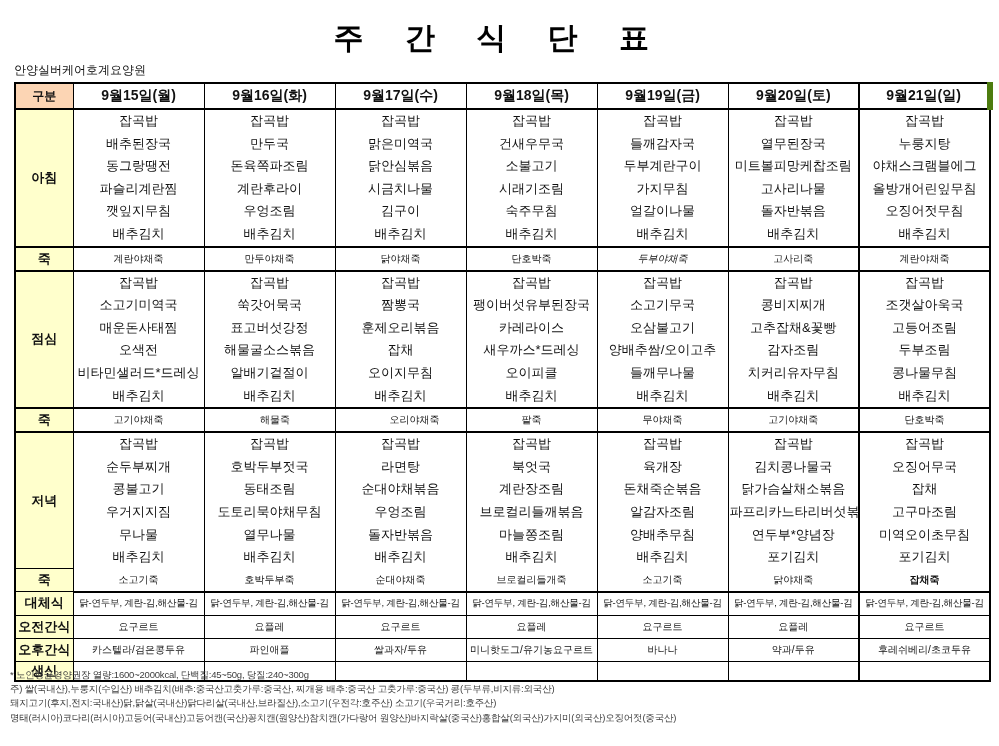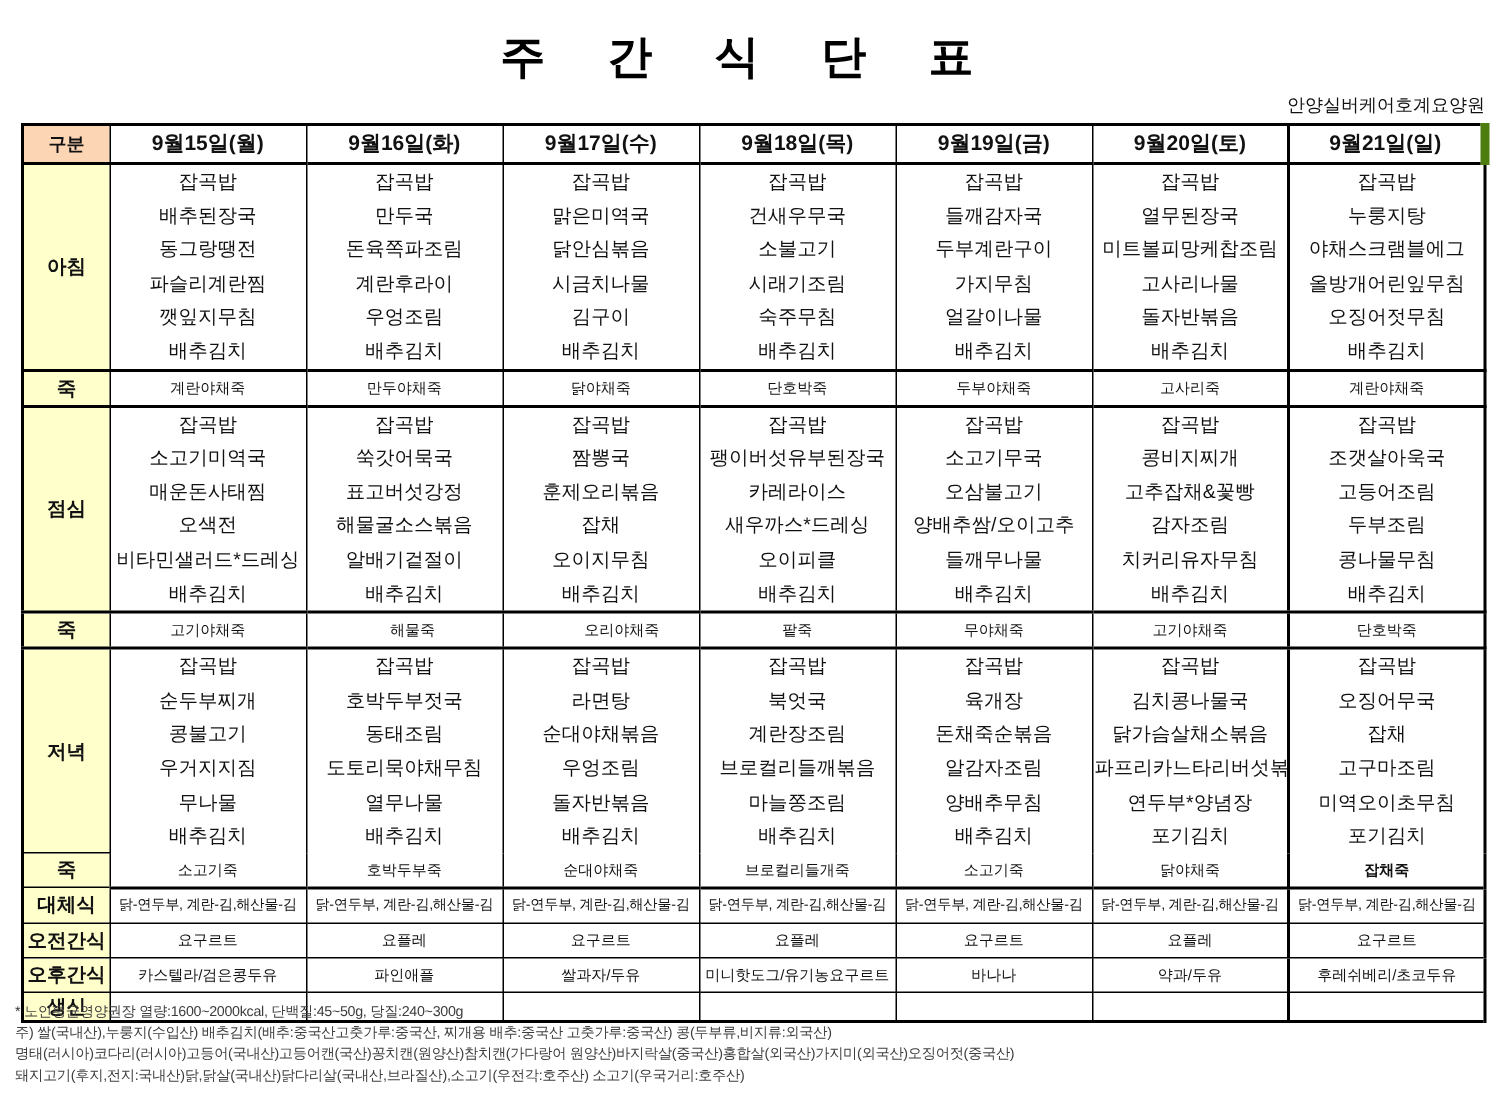--- a/index.html
+++ b/index.html
@@ -1,18 +1,18 @@
 <!DOCTYPE html>
 <html><head>
 <meta charset="utf-8">
 <style>
   html,body{margin:0;padding:0;background:#fff;}
   body{width:999px;height:746px;position:relative;font-family:"Liberation Sans","DejaVu Sans",sans-serif;color:#111;overflow:hidden;}
   .page-title{position:absolute;top:18px;left:0;width:100%;text-align:center;font-size:30px;font-weight:bold;letter-spacing:0.55em;color:#000;}
-  .facility{position:absolute;top:62px;left:14px;width:976px;text-align:right;font-size:12px;color:#111;}
+  .facility{position:absolute;top:62px;left:14px;width:976px;text-align:left;font-size:12px;color:#111;}
   table.menu{position:absolute;top:82px;left:14px;border-collapse:collapse;table-layout:fixed;width:976px;border:2px solid #000;}
   col.c-label{width:58px;}
   col.c-day{width:131px;}
   td,th{border:1px solid #000;padding:0 1px;text-align:center;vertical-align:middle;overflow:hidden;white-space:nowrap;}
   tr.sect > td{border-top:2px solid #000;border-bottom:2px solid #000;}
   th.corner{background:#FCD5B4;font-size:12px;font-weight:bold;height:24px;border-bottom:2px solid #000;}
   th.day{background:#fff;font-size:14px;font-weight:bold;border-bottom:2px solid #000;}
   td.rlabel{background:#FFFFCC;font-size:13px;font-weight:bold;}
   td.menu-cell{font-size:13px;text-align:center;}
   .menu-cell div{line-height:22.6px;height:22.6px;}
@@ -113,21 +113,21 @@
           <div>오징어젓무침</div>
           <div>배추김치</div>
         </td>
       </tr>
       <tr class="sect">
         <td class="rlabel">죽</td>
         <td class="one" style="border-top: 2px solid rgb(0, 0, 0); border-bottom: 2px solid rgb(0, 0, 0);">계란야채죽</td>
         <td class="one" style="border-top: 2px solid rgb(0, 0, 0); border-bottom: 2px solid rgb(0, 0, 0);">만두야채죽</td>
         <td class="one" style="border-top: 2px solid rgb(0, 0, 0); border-bottom: 2px solid rgb(0, 0, 0);">닭야채죽</td>
         <td class="one" style="border-top: 2px solid rgb(0, 0, 0); border-bottom: 2px solid rgb(0, 0, 0);">단호박죽</td>
-        <td class="one" style="border-top: 2px solid rgb(0, 0, 0); border-bottom: 2px solid rgb(0, 0, 0);">두부야채죽</td>
+        <td class="one" style="border-top: 2px solid rgb(0, 0, 0); border-bottom: 2px solid rgb(0, 0, 0); font-style: italic;">두부야채죽</td>
         <td class="one" style="border-top: 2px solid rgb(0, 0, 0); border-bottom: 2px solid rgb(0, 0, 0);">고사리죽</td>
         <td class="one sun" style="border-top: 2px solid rgb(0, 0, 0); border-bottom: 2px solid rgb(0, 0, 0);">계란야채죽</td>
       </tr>
       <tr class="sect">
         <td class="rlabel">점심</td>
         <td class="menu-cell mt" style="border-top: 2px solid rgb(0, 0, 0); border-bottom: 2px solid rgb(0, 0, 0);">
           <div>잡곡밥</div>
           <div>소고기미역국</div>
           <div>매운돈사태찜</div>
           <div>오색전</div>
@@ -301,15 +301,15 @@
         <td class="one"></td>
         <td class="one"></td>
         <td class="one sun"></td>
       </tr>
     </tbody>
 </table>
 
 <div class="footnotes" id="footnotes">
     <div class="ln">* 노인평균영양권장  열량:1600~2000kcal, 단백질:45~50g, 당질:240~300g</div>
     <div class="ln">주) 쌀(국내산),누룽지(수입산) 배추김치(배추:중국산고춧가루:중국산, 찌개용 배추:중국산 고춧가루:중국산) 콩(두부류,비지류:외국산)</div>
+    <div class="ln">돼지고기(후지,전지:국내산)닭,닭살(국내산)닭다리살(국내산,브라질산),소고기(우전각:호주산) 소고기(우국거리:호주산)</div>
     <div class="ln">명태(러시아)코다리(러시아)고등어(국내산)고등어캔(국산)꽁치캔(원양산)참치캔(가다랑어 원양산)바지락살(중국산)홍합살(외국산)가지미(외국산)오징어젓(중국산)</div>
-    <div class="ln">돼지고기(후지,전지:국내산)닭,닭살(국내산)닭다리살(국내산,브라질산),소고기(우전각:호주산) 소고기(우국거리:호주산)</div>
   </div>
 
 </body></html>

